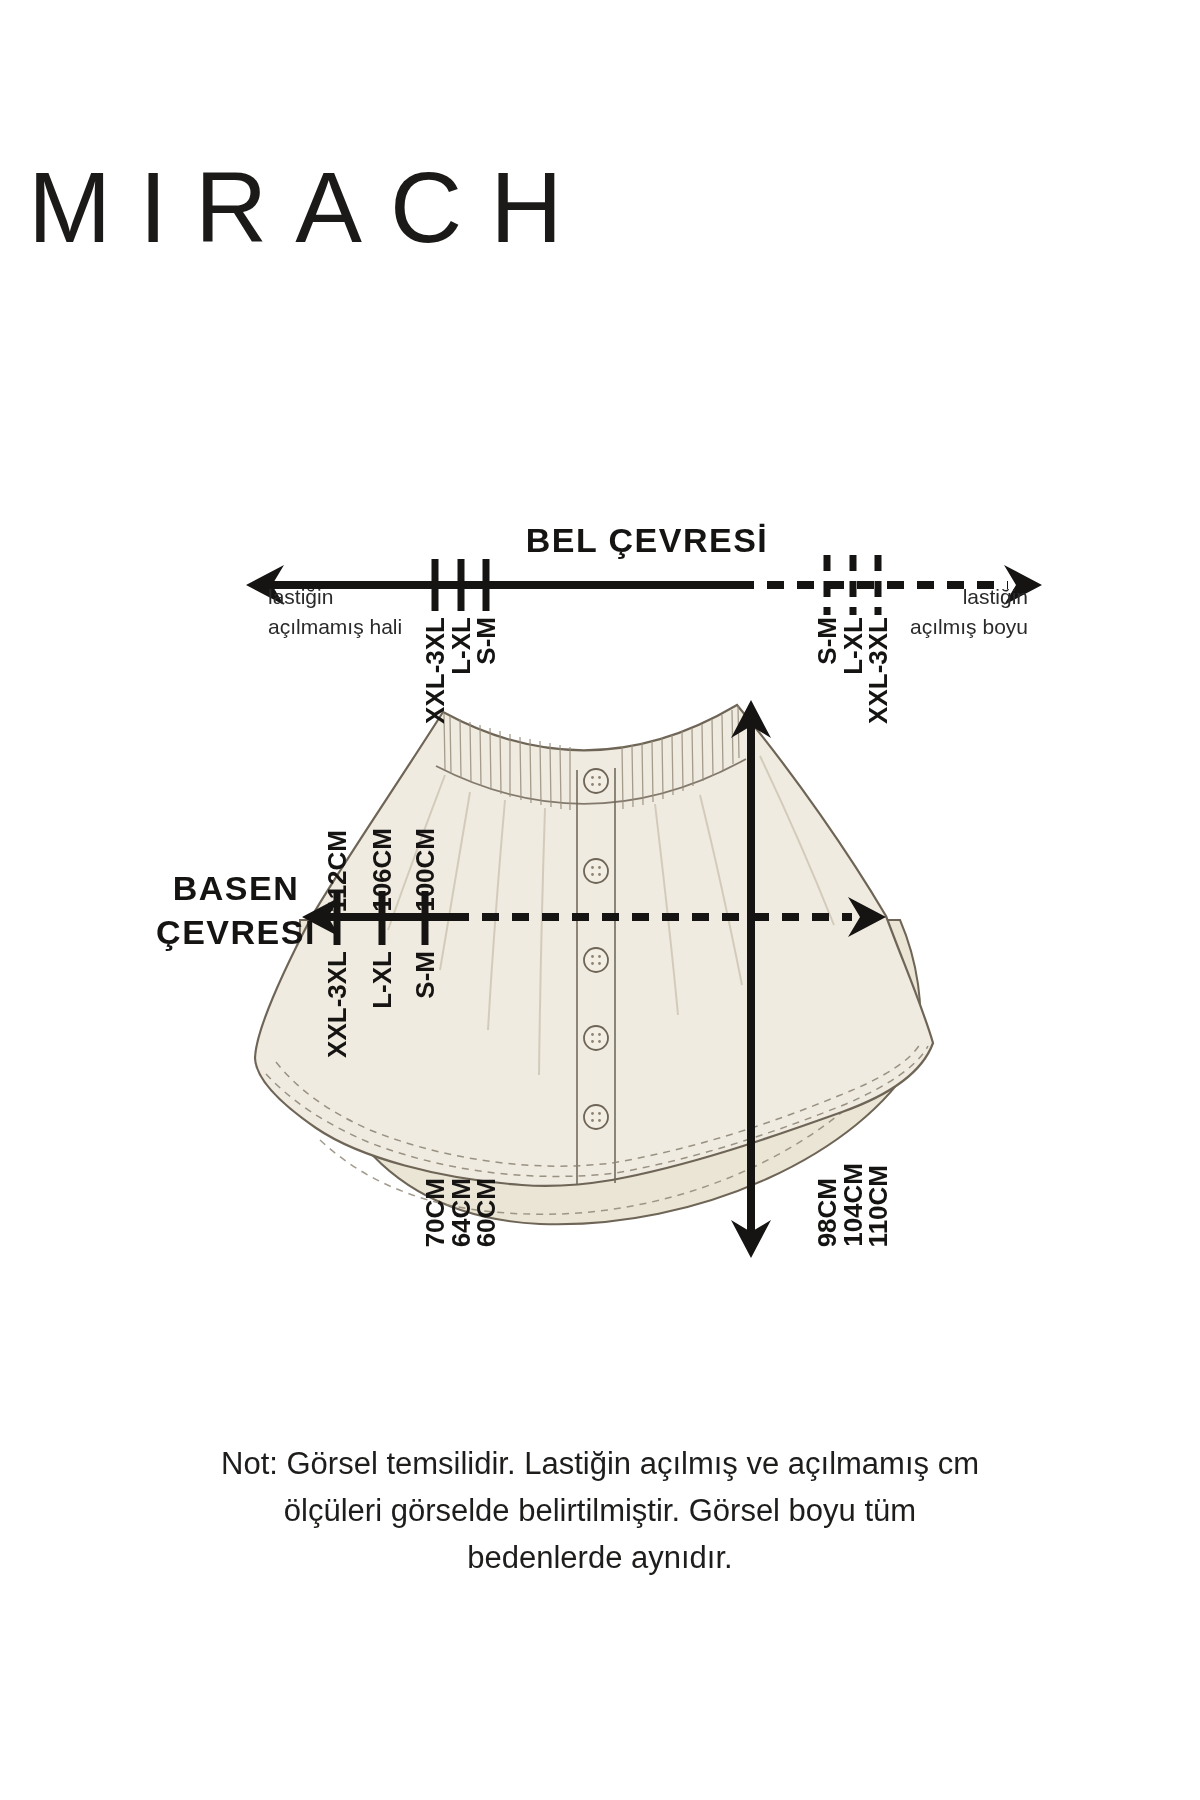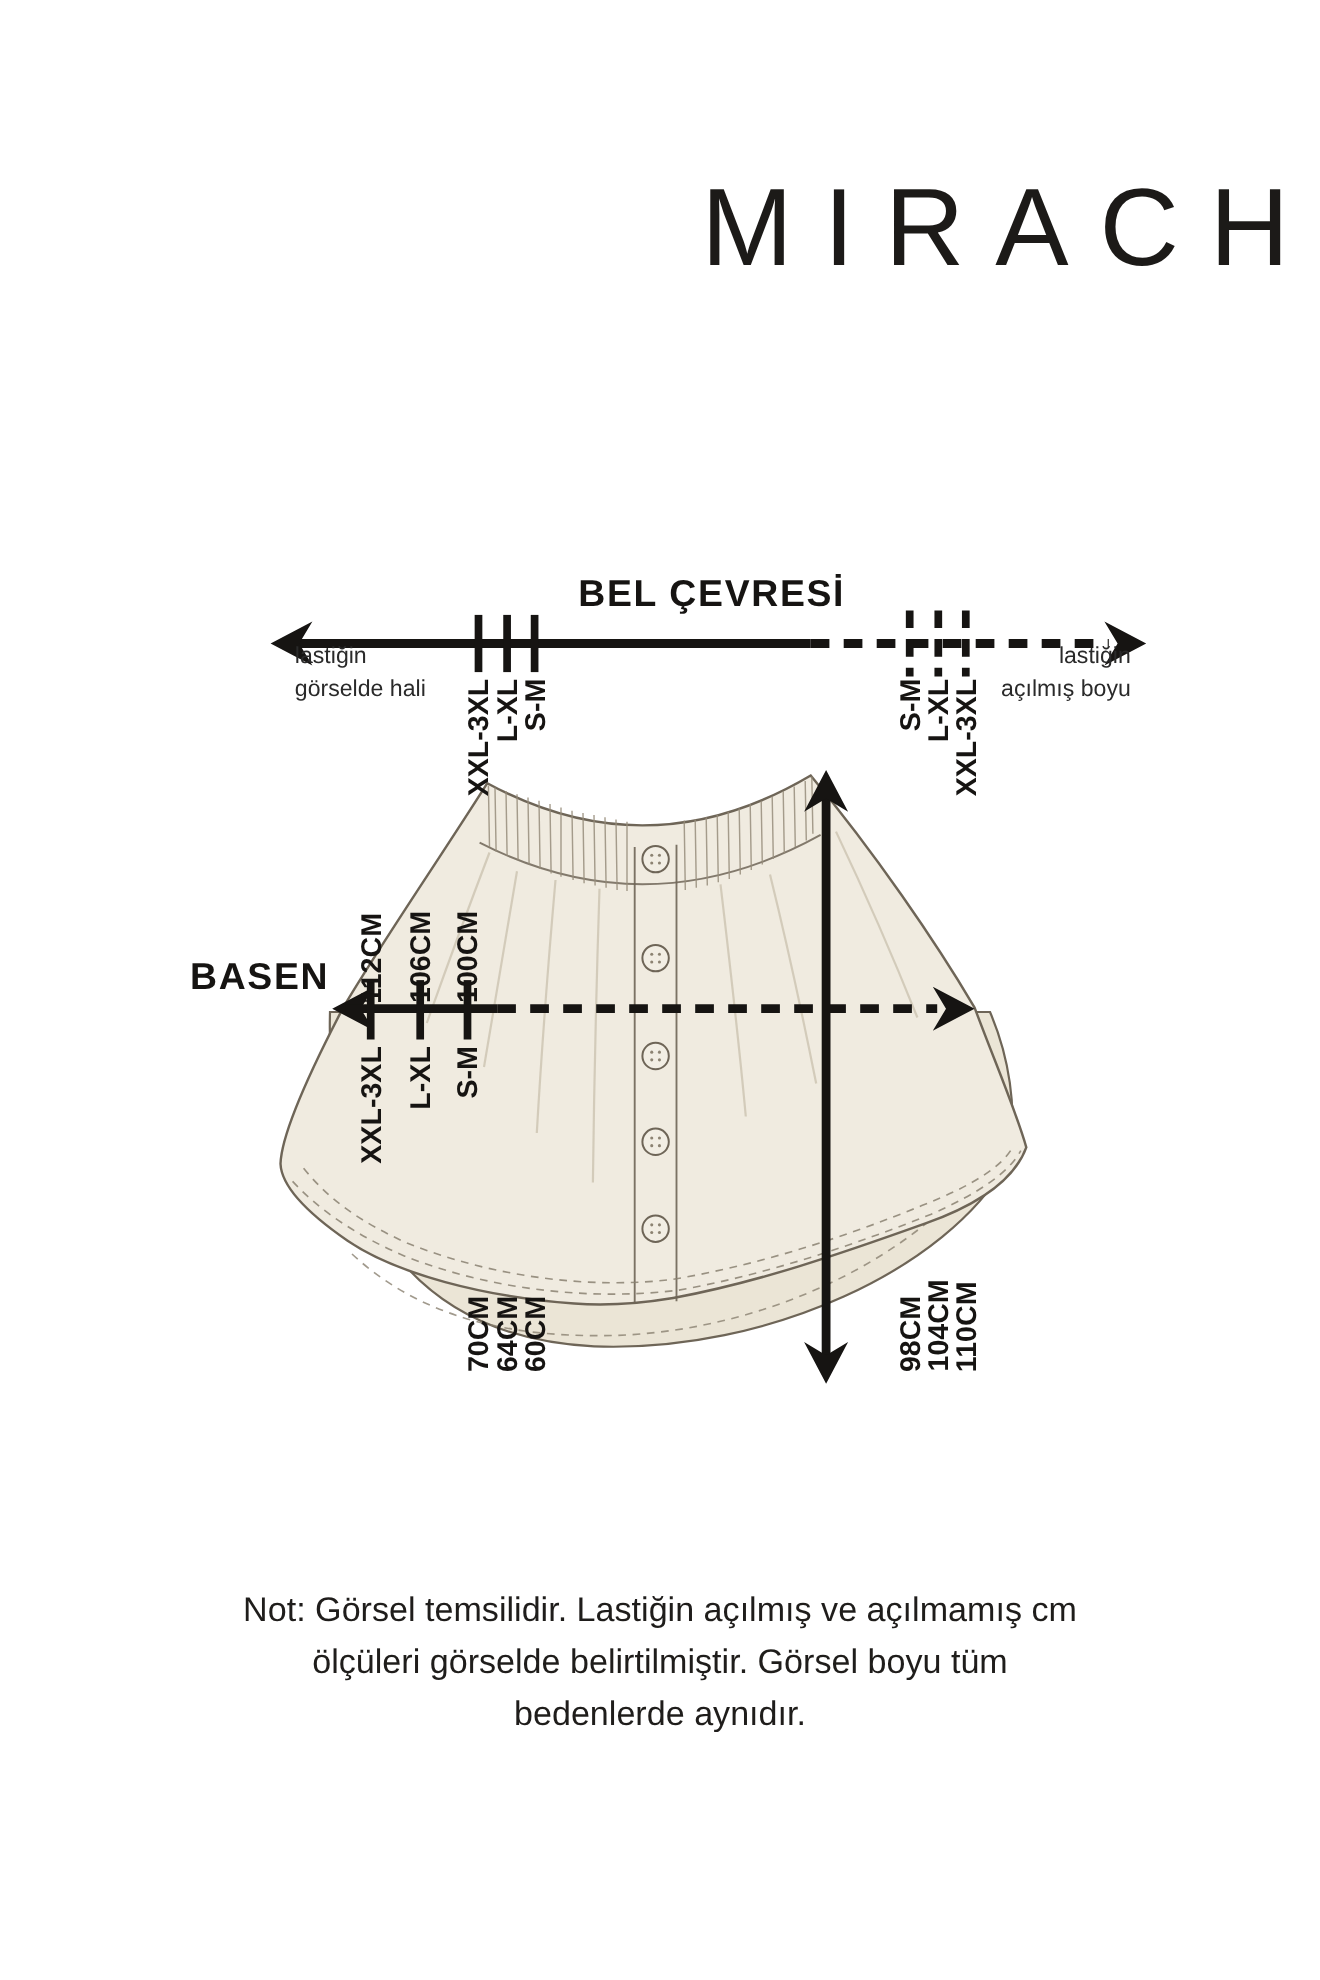--- a/index.html
+++ b/index.html
@@ -1,20 +1,20 @@
 <!DOCTYPE html>
 <html><head>
 <meta charset="utf-8">
 <style>
   html,body{margin:0;padding:0;background:#ffffff;}
   .page{position:relative;width:1200px;height:1800px;margin:0 auto;background:#ffffff;
         font-family:"Liberation Sans",sans-serif;color:#161412;overflow:hidden;}
   .abs{position:absolute;}
-  .logo{left:0;right:0;top:150px;text-align:right;font-size:100px;font-weight:200;
-        letter-spacing:28px;padding-left:39px;color:#1c1a18;white-space:nowrap;}
+  .logo{left:0;right:0;top:150px;text-align:left;font-size:100px;font-weight:200;
+        letter-spacing:28px;padding-left:28px;color:#1c1a18;white-space:nowrap;}
   .sec-title{font-weight:700;font-size:34px;letter-spacing:1.5px;color:#161412;text-align:center;}
   .bel-title{left:450px;top:521px;width:394px;}
   .basen-title{left:106px;top:866px;width:260px;line-height:44px;}
   .boy-block{left:651px;top:1264px;width:200px;text-align:center;}
   .boy-label{font-weight:700;font-size:37px;letter-spacing:2px;}
   .boy-value{font-weight:400;font-size:31px;margin-top:4px;letter-spacing:1px;}
   .annot{font-size:21px;line-height:30px;color:#2a2a2a;}
   .annot-left{left:268px;top:582px;text-align:left;}
   .annot-right{right:172px;top:582px;text-align:right;}
   .vlabel{position:absolute;writing-mode:vertical-rl;transform:rotate(180deg);
@@ -148,29 +148,30 @@
   <div class="vlabel" style="left:814px;bottom:553px;">98CM</div>
   <div class="vlabel" style="left:840px;bottom:553px;">104CM</div>
   <div class="vlabel" style="left:865px;bottom:553px;">110CM</div>
 
   <div class="vlabel" style="left:814px;top:617px;">S-M</div>
   <div class="vlabel" style="left:840px;top:617px;">L-XL</div>
   <div class="vlabel" style="left:865px;top:617px;">XXL-3XL</div>
 
   <div class="abs annot annot-left">
     <div>lastiğin</div>
-    <div>görselde hali</div>
+    <div>açılmamış hali</div>
   </div>
   <div class="abs annot annot-right">
     <div>lastiğin</div>
     <div>açılmış boyu</div>
   </div>
 
   <div class="abs sec-title basen-title">
     <div>BASEN</div>
+    <div>ÇEVRESİ</div>
   </div>
 
   <div class="vlabel" style="left:324px;bottom:888px;">112CM</div>
   <div class="vlabel" style="left:369px;bottom:888px;">106CM</div>
   <div class="vlabel" style="left:412px;bottom:888px;">100CM</div>
 
   <div class="vlabel" style="left:324px;top:951px;">XXL-3XL</div>
   <div class="vlabel" style="left:369px;top:951px;">L-XL</div>
   <div class="vlabel" style="left:412px;top:951px;">S-M</div>
 

